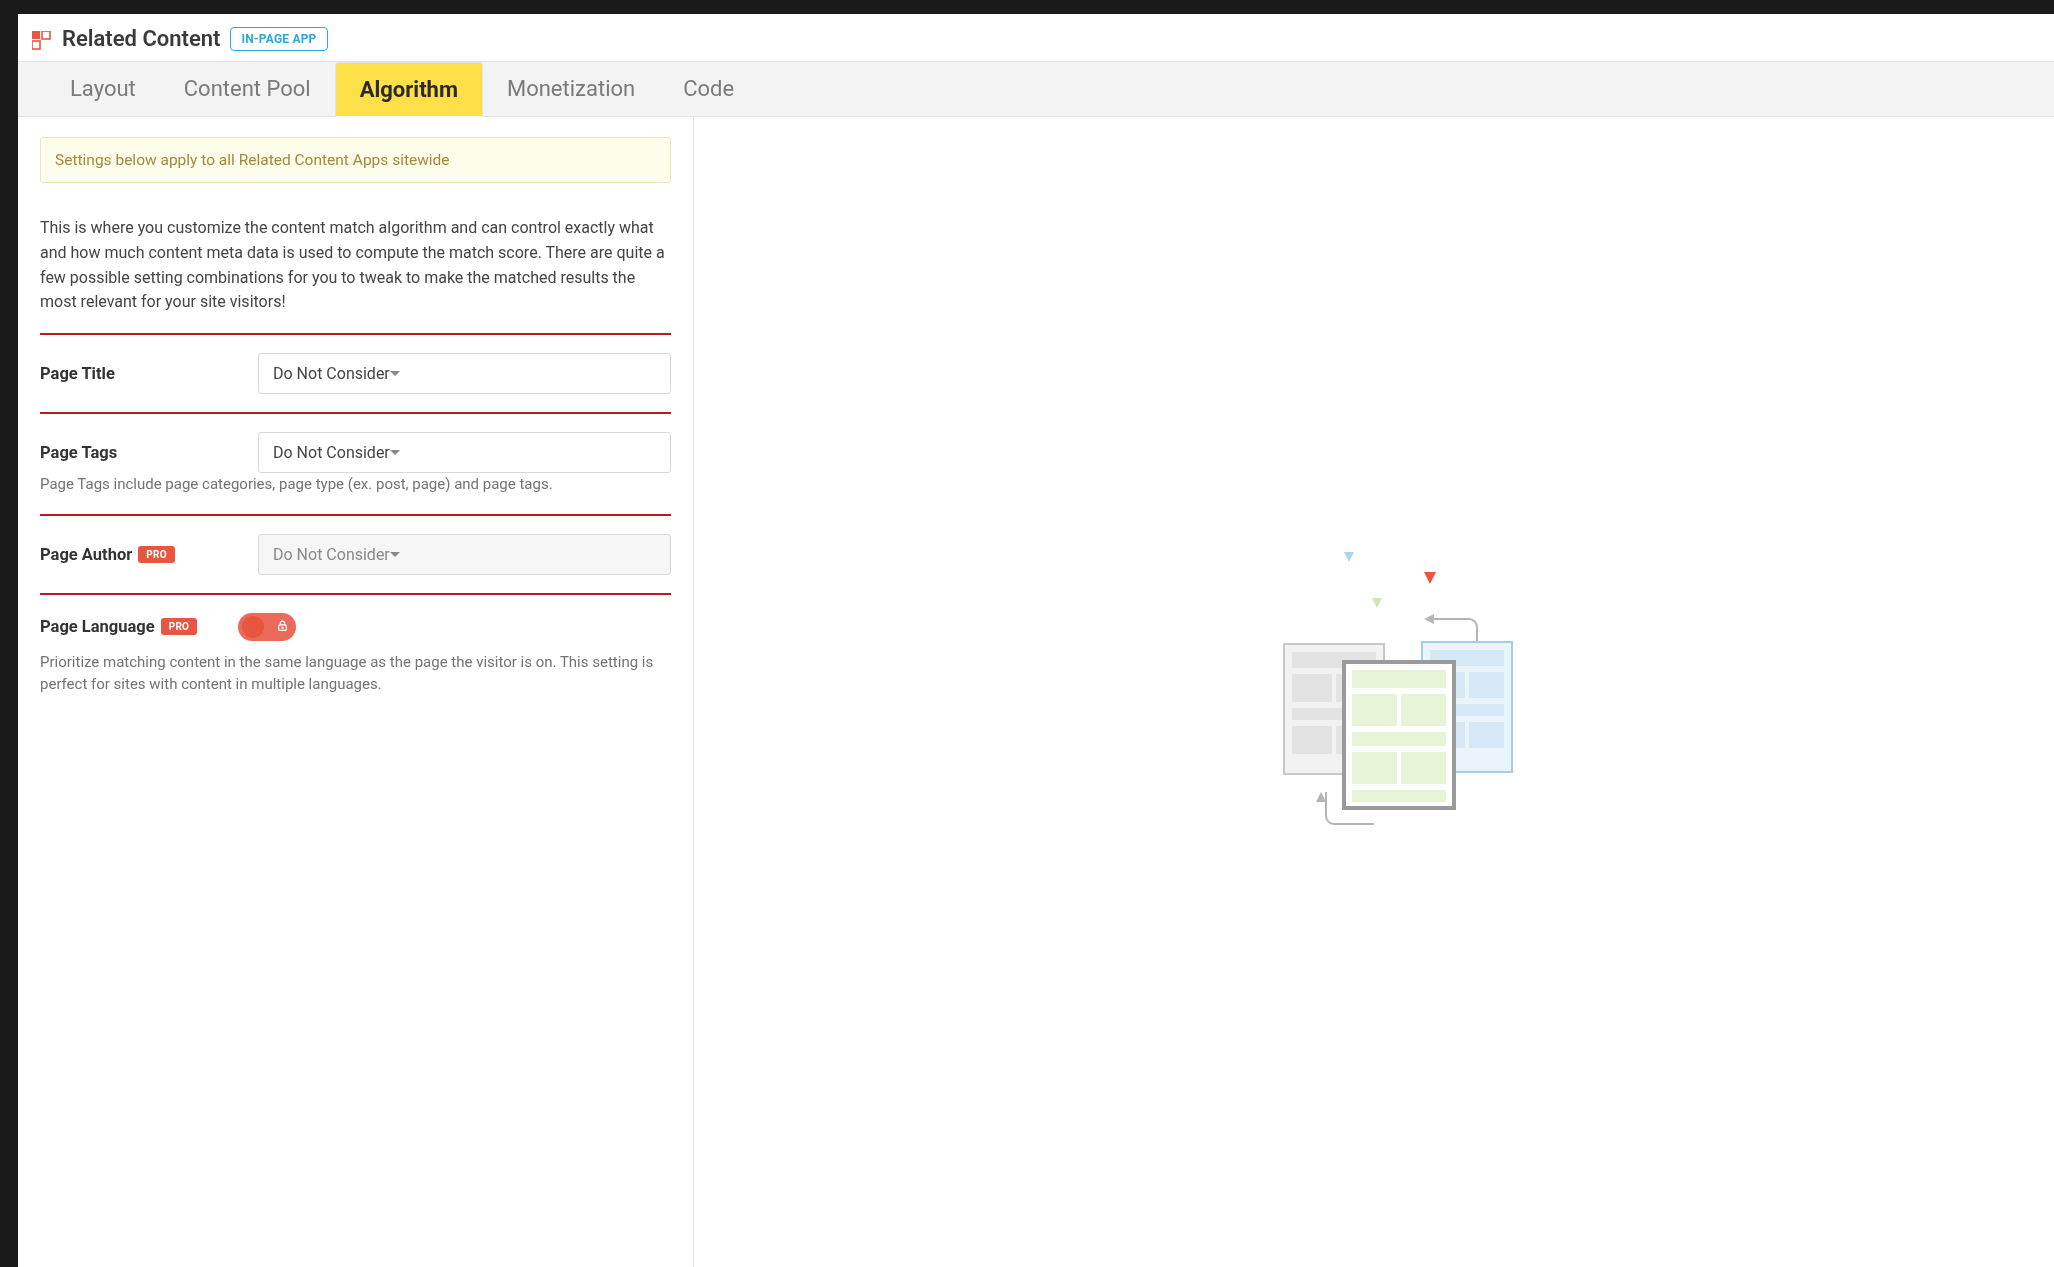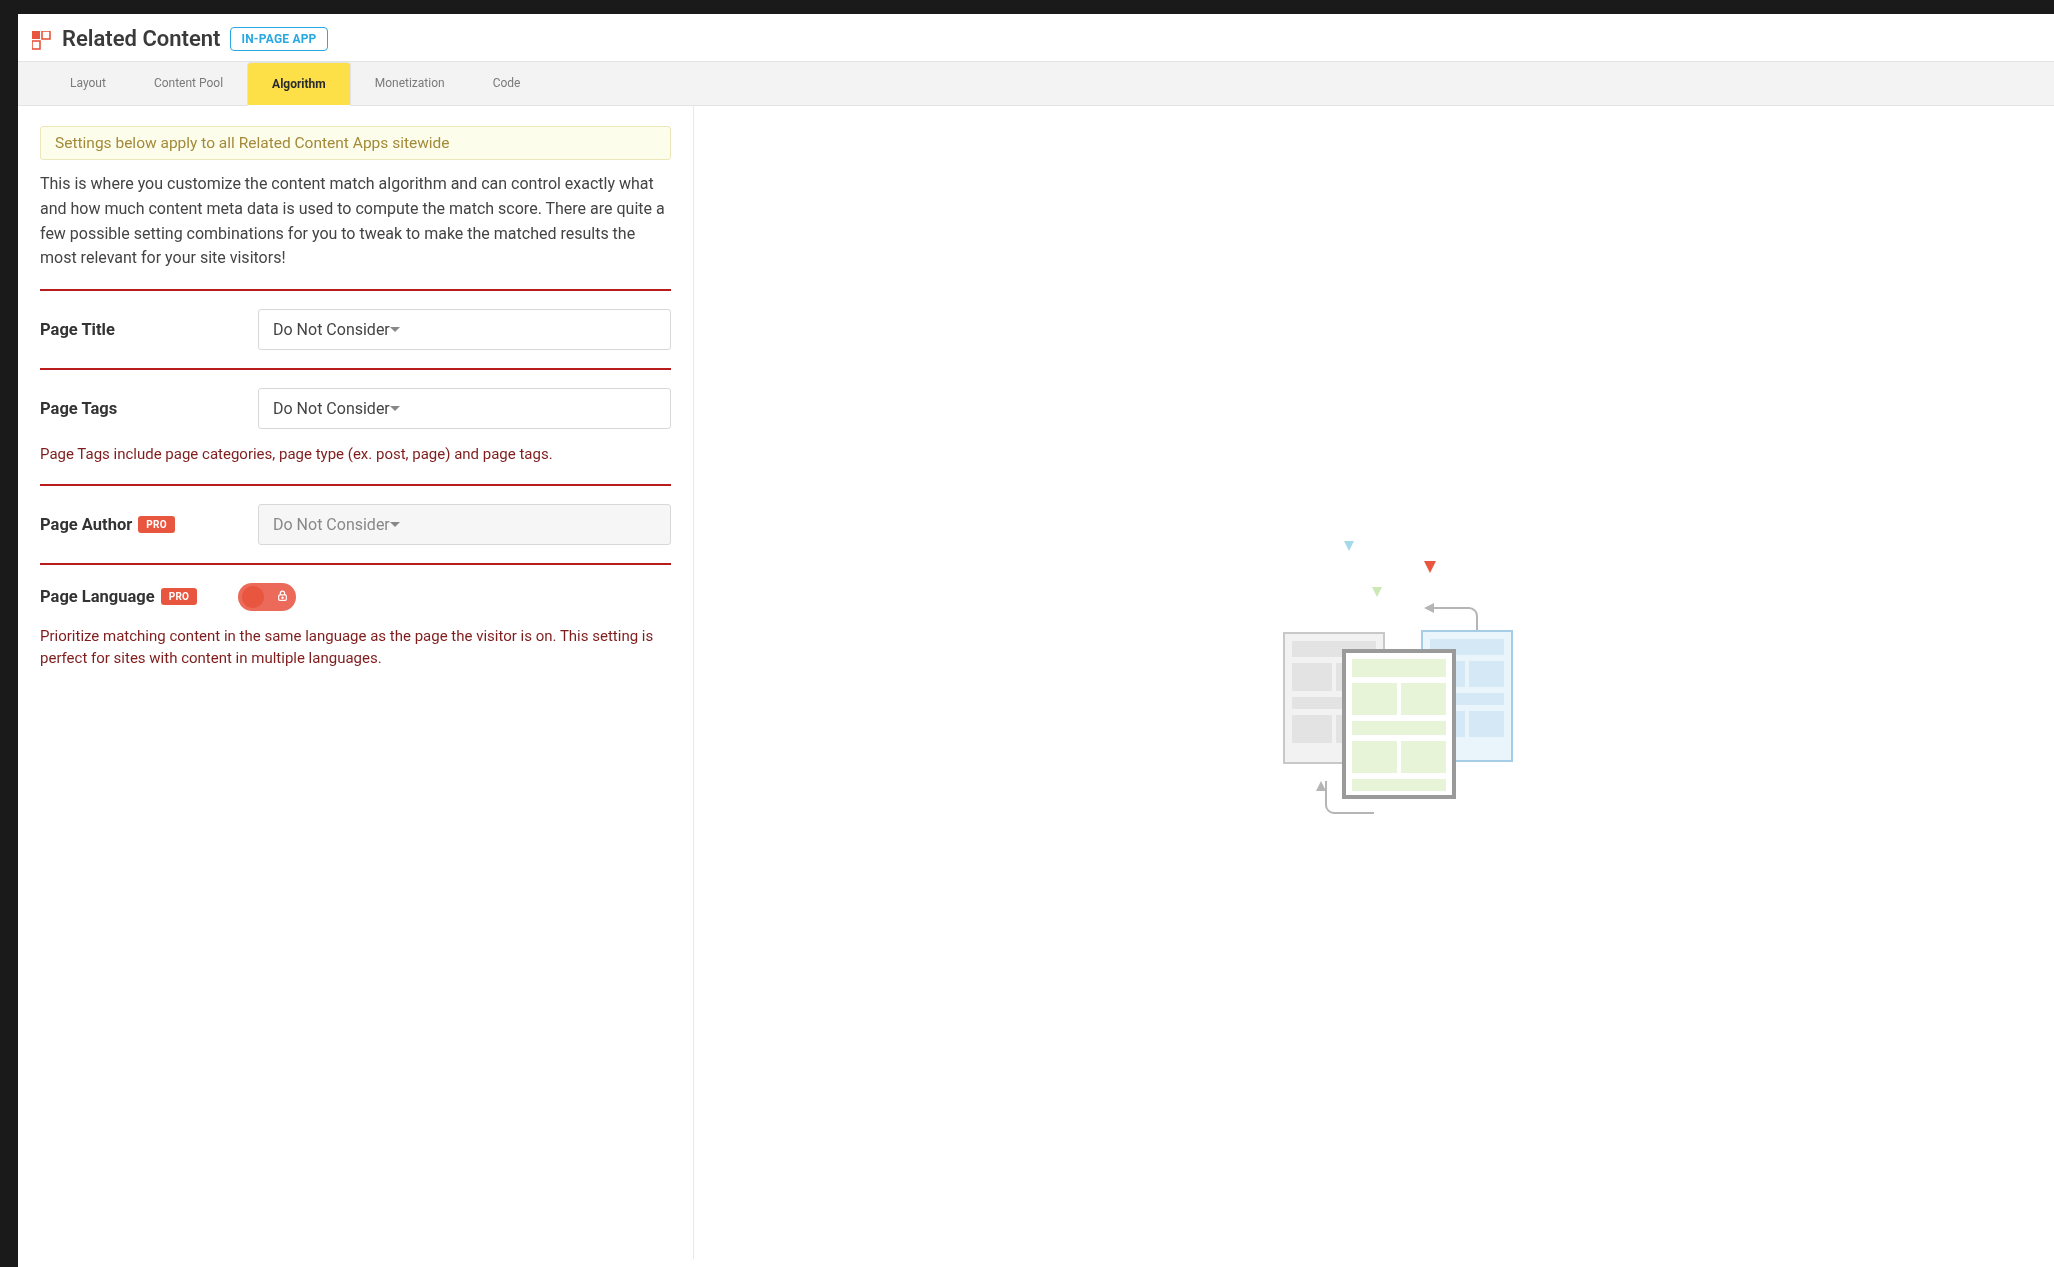--- a/index.html
+++ b/index.html
@@ -53,21 +53,21 @@
   .tabs {
     display: flex;
     background: #f3f3f3;
     border-bottom: 1px solid #e3e3e3;
     padding-left: 28px;
     gap: 0;
   }
   .tab {
     padding: 14px 24px;
     color: #7a7a7a;
-    font-size: 12px;
+    font-size: 22px;
     cursor: pointer;
     position: relative;
   }
   .tab.active {
     background: #fde047;
     color: #2b2b2b;
     font-weight: 700;
     border-top-left-radius: 4px;
     border-top-right-radius: 4px;
     margin-bottom: -1px;
@@ -81,24 +81,24 @@
   .left {
     width: 676px;
     border-right: 1px solid #e8e8e8;
     padding: 20px 22px;
     overflow-y: auto;
   }
   .notice {
     background: #fdfdec;
     border: 1px solid #ece7b8;
     color: #a38a3a;
-    padding: 7px 14px;
+    padding: 13px 14px;
     border-radius: 3px;
     font-size: 15.5px;
-    margin-bottom: 12px;
+    margin-bottom: 33px;
   }
   .intro {
     font-size: 16px;
     line-height: 1.55;
     color: #444;
     margin-bottom: 18px;
   }
   .section {
     border-top: 2px solid #b91c1c;
     padding: 18px 0 18px 0;
@@ -146,23 +146,22 @@
     color: #888;
     cursor: default;
   }
   .caret {
     width: 0; height: 0;
     border-left: 5px solid transparent;
     border-right: 5px solid transparent;
     border-top: 5px solid #888;
   }
   .helper {
-    color: #7f1d1d;
+    color: #737373;
     font-size: 15px;
-    margin-top: 14px;
     line-height: 1.5;
   }
   .toggle-row {
     display: flex;
     align-items: center;
     margin-bottom: 10px;
   }
   .toggle {
     width: 58px;
     height: 28px;

